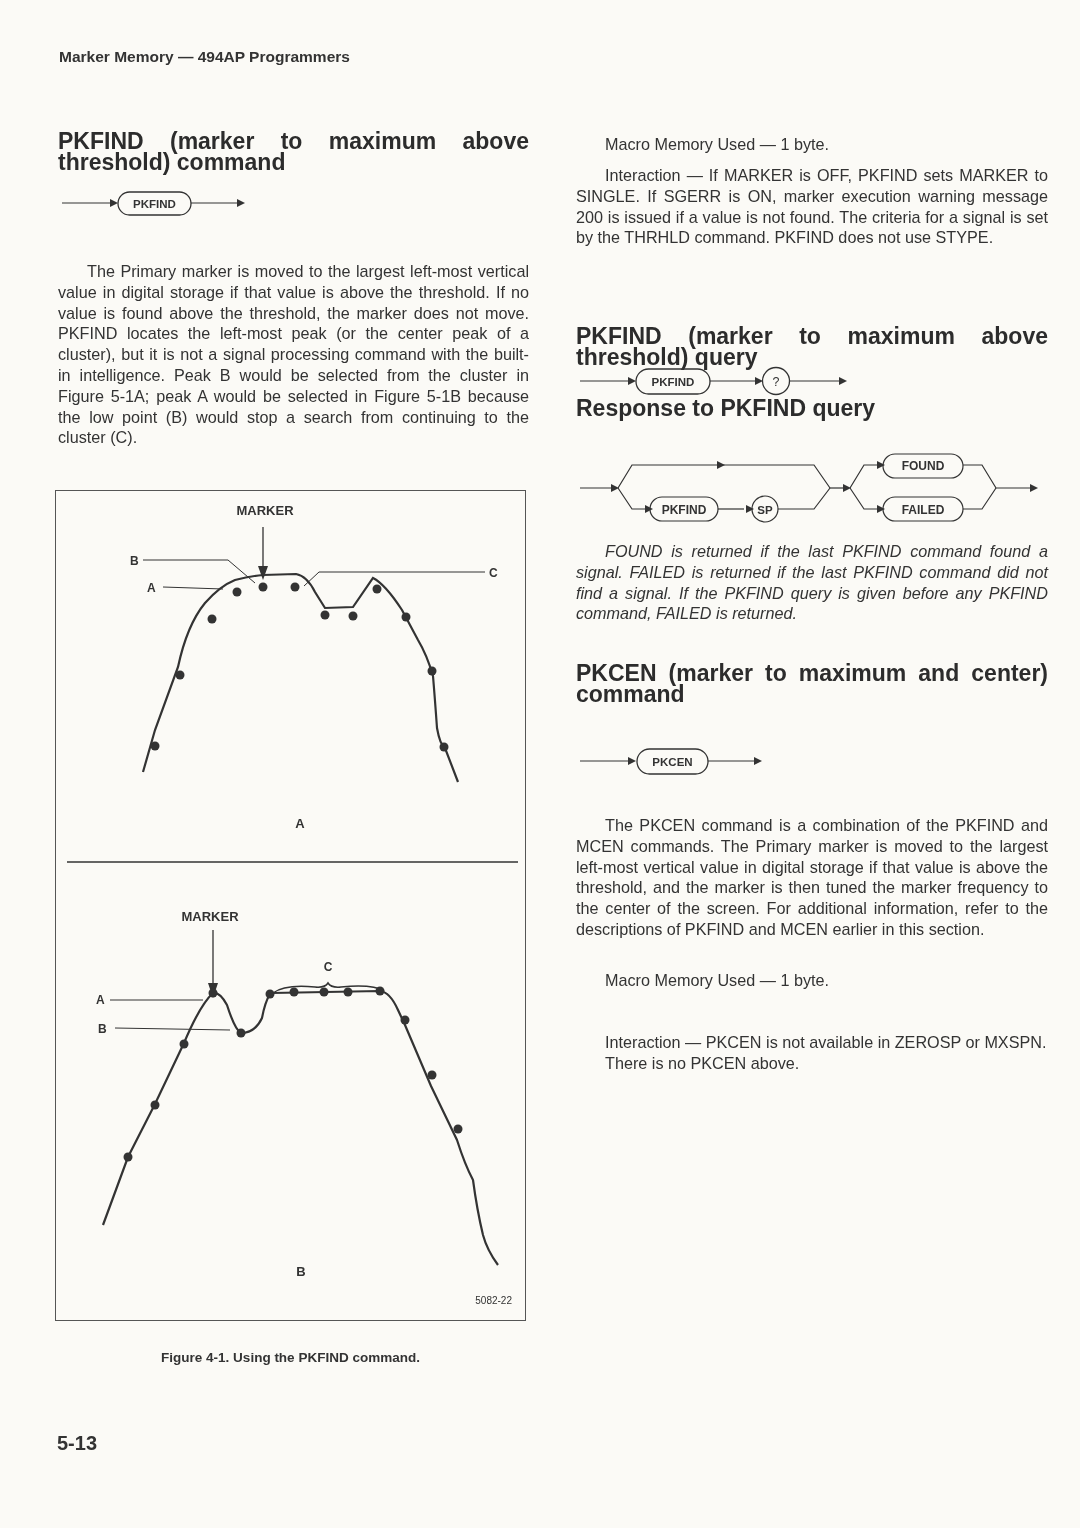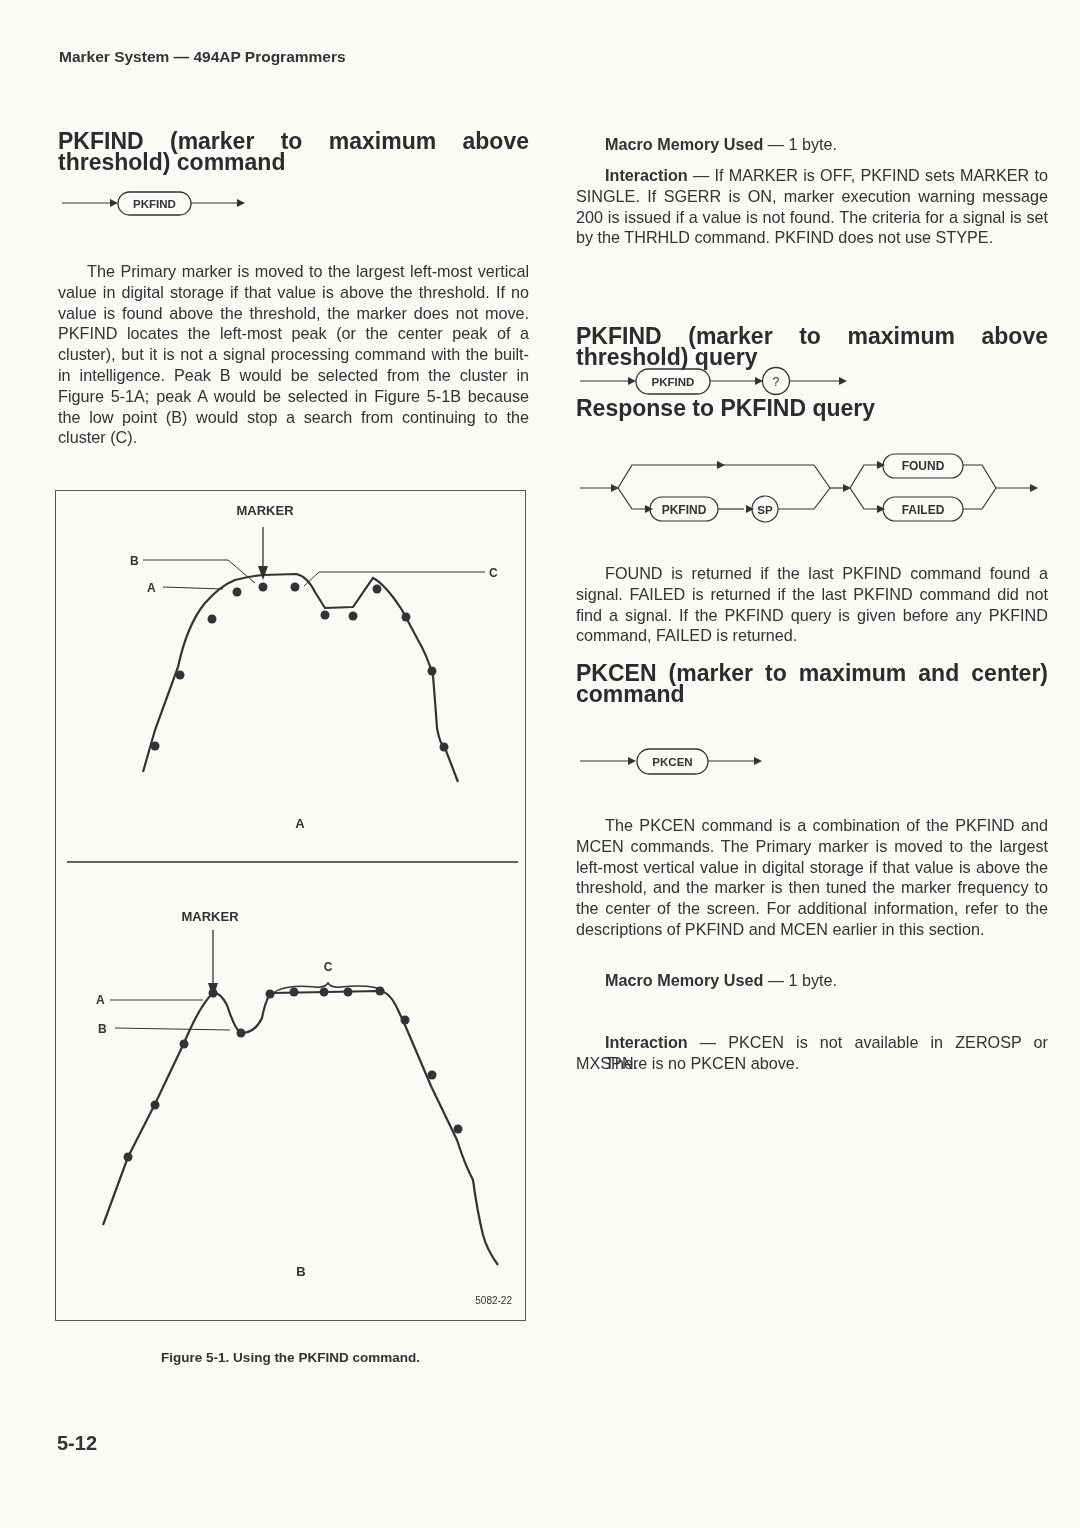--- a/index.html
+++ b/index.html
@@ -6,32 +6,32 @@
   body {
     width: 1080px; height: 1528px; position: relative; overflow: hidden;
     background: #fbfaf6; color: #2e2e2e;
     font-family: "Liberation Sans", sans-serif;
   }
   .abs { position: absolute; }
   .running-head { left: 59px; top: 48px; font-size: 15.5px; font-weight: bold; color: #333; }
   .h { font-weight: bold; font-size: 23px; line-height: 21px; color: #2c2c2c; text-align: justify; text-align-last: left; }
   .p { font-size: 16.2px; line-height: 20.8px; text-align: justify; color: #333; }
   .p .ind { display: inline-block; width: 29px; }
-  .lead { font-weight: bold; }
+  .lead { font-weight: normal; }
   .col-l { left: 58px; width: 471px; }
   .col-r { left: 576px; width: 472px; }
   svg text { font-family: "Liberation Sans", sans-serif; }
   .figbox { left: 55px; top: 490px; width: 471px; height: 831px; border: 1.5px solid #555; box-sizing: border-box; }
   .caption { left: 55px; width: 471px; top: 1350px; text-align: center; font-size: 13.5px; font-weight: bold; color: #333; }
   .folio { left: 57px; top: 1432px; font-size: 20px; font-weight: bold; color: #333; }
 </style>
 </head>
 <body>
 
-<div class="abs running-head">Marker System — 494AP Programmers</div>
+<div class="abs running-head">Marker Memory — 494AP Programmers</div>
 
 <div class="abs h col-l" style="top:131px;">PKFIND (marker to maximum above threshold) command</div>
 
 <svg class="abs" style="left:60px; top:188px;" width="200" height="32">
   <line x1="2" y1="15" x2="56" y2="15" stroke="#333" stroke-width="1.2"></line>
   <polygon points="50,11 58,15 50,19" fill="#333"></polygon>
   <rect x="58" y="4" width="73" height="23" rx="11.5" fill="none" stroke="#333" stroke-width="1.3"></rect>
   <text x="94.5" y="20" text-anchor="middle" font-size="11.5" font-weight="bold" fill="#333">PKFIND</text>
   <line x1="131" y1="15" x2="182" y2="15" stroke="#333" stroke-width="1.2"></line>
   <polygon points="177,11 185,15 177,19" fill="#333"></polygon>
@@ -104,22 +104,22 @@
       <circle cx="325" cy="501" r="4.5"></circle>
       <circle cx="350" cy="530" r="4.5"></circle>
       <circle cx="377" cy="585" r="4.5"></circle>
       <circle cx="403" cy="639" r="4.5"></circle>
     </g>
     <text x="246" y="786" text-anchor="middle" font-size="13" font-weight="bold" fill="#333">B</text>
     <text x="457" y="814" text-anchor="end" font-size="10" fill="#333">5082-22</text>
   </g>
 </svg>
 
-<div class="abs caption">Figure 5-1. Using the PKFIND command.</div>
-<div class="abs folio">5-12</div>
+<div class="abs caption">Figure 4-1. Using the PKFIND command.</div>
+<div class="abs folio">5-13</div>
 
 <div class="abs p col-r" style="top:134px;"><span class="ind"></span><span class="lead">Macro Memory Used</span><span> — 1 byte.</span></div>
 
 <div class="abs p col-r" style="top:165px;"><span class="ind"></span><span class="lead">Interaction</span><span> — If MARKER is OFF, PKFIND sets MARKER to SINGLE. If SGERR is ON, marker execution warning message 200 is issued if a value is not found. The criteria for a signal is set by the THRHLD command. PKFIND does not use STYPE.</span></div>
 
 <div class="abs h col-r" style="top:326px;">PKFIND (marker to maximum above threshold) query</div>
 
 <svg class="abs" style="left:578px; top:365px;" width="280" height="34">
   <line x1="2" y1="16" x2="56" y2="16" stroke="#333" stroke-width="1.2"></line>
   <polygon points="50,12 58,16 50,20" fill="#333"></polygon>
@@ -164,21 +164,21 @@
     <polygon points="299,11 307,15 299,19"></polygon>
     <polygon points="299,55 307,59 299,63"></polygon>
     <polygon points="452,34 460,38 452,42"></polygon>
   </g>
   <text x="106" y="64" text-anchor="middle" font-size="12" font-weight="bold" fill="#333">PKFIND</text>
   <text x="187" y="64" text-anchor="middle" font-size="11.5" font-weight="bold" fill="#333">SP</text>
   <text x="345" y="20" text-anchor="middle" font-size="12" font-weight="bold" fill="#333">FOUND</text>
   <text x="345" y="64" text-anchor="middle" font-size="12" font-weight="bold" fill="#333">FAILED</text>
 </svg>
 
-<div class="abs p col-r" style="top:563px;"><span class="ind"></span><span>FOUND is returned if the last PKFIND command found a signal. FAILED is returned if the last PKFIND command did not find a signal. If the PKFIND query is given before any PKFIND command, FAILED is returned.</span></div>
+<div class="abs p col-r" style="top:541px;font-style:italic;"><span class="ind"></span><span>FOUND is returned if the last PKFIND command found a signal. FAILED is returned if the last PKFIND command did not find a signal. If the PKFIND query is given before any PKFIND command, FAILED is returned.</span></div>
 
 <div class="abs h col-r" style="top:663px;">PKCEN (marker to maximum and center) command</div>
 
 <svg class="abs" style="left:578px; top:746px;" width="200" height="32">
   <line x1="2" y1="15" x2="56" y2="15" stroke="#333" stroke-width="1.2"></line>
   <polygon points="50,11 58,15 50,19" fill="#333"></polygon>
   <rect x="59" y="3" width="71" height="25" rx="12.5" fill="none" stroke="#333" stroke-width="1.3"></rect>
   <text x="94.5" y="20" text-anchor="middle" font-size="11.5" font-weight="bold" fill="#333">PKCEN</text>
   <line x1="130" y1="15" x2="181" y2="15" stroke="#333" stroke-width="1.2"></line>
   <polygon points="176,11 184,15 176,19" fill="#333"></polygon>

